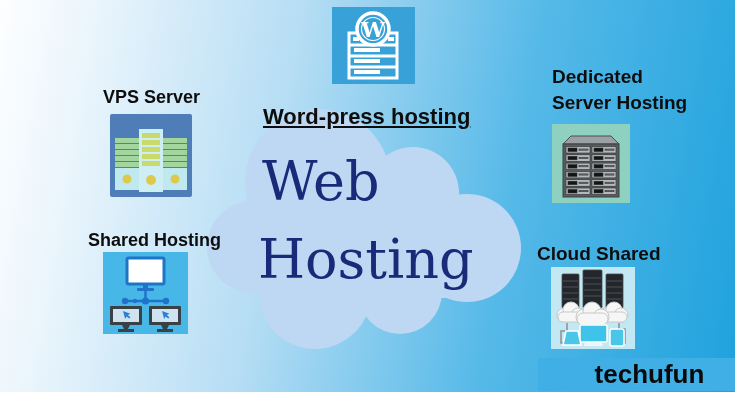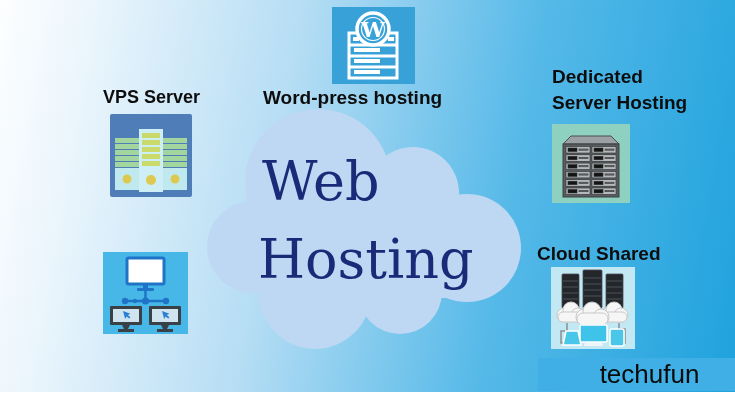--- a/index.html
+++ b/index.html
@@ -11,21 +11,21 @@
     background: linear-gradient(100deg, #fdfeff 0%, #eaf5fc 12%, #b5ddf4 38%, #55b9e8 68%, #1fa2dd 100%);
   }
   .abs { position: absolute; }
   .label {
     color: #0d0d0d;
     font-weight: bold;
     font-family: "Liberation Sans", sans-serif;
     white-space: nowrap;
   }
   #vps-label        { left: 103px; top: 87px;  font-size: 18px; }
-  #wordpress-label  { left: 263px; top: 87px;  font-size: 19px; }
+  #wordpress-label  { left: 263px; top: 104px;  font-size: 22px; text-decoration: underline; }
   #dedicated-label  { left: 552px; top: 64px;  font-size: 19px; line-height: 26px; }
   #shared-label     { left: 88px;  top: 230px; font-size: 18px; }
   #cloud-label      { left: 537px; top: 243px; font-size: 19px; }
 
   #vps-icon        { left: 110px; top: 114px; }
   #wordpress-icon  { left: 332px; top: 7px; }
   #dedicated-icon  { left: 552px; top: 124px; }
   #shared-icon     { left: 103px; top: 252px; }
   #cloud-icon      { left: 551px; top: 267px; }
 
@@ -42,21 +42,21 @@
   #title-line2 { left: 258px; top: 233px; font-size: 54px; }
 
   #brand-banner {
     left: 538px; top: 358px;
     width: 197px; height: 33px;
     background: #3fafe6;
     display: flex; align-items: center; justify-content: center;
     padding-left: 26px;
   }
   #brand-text {
-    font-size: 26px; font-weight: normal; color: #0a0a0a;
+    font-size: 26px; font-weight: bold; color: #0a0a0a;
     font-family: "Liberation Sans", sans-serif;
   }
   #bottom-strip {
     left: 0; top: 392px; width: 735px; height: 8px;
     background: #ffffff;
   }
 </style>
 </head>
 <body>
 
@@ -182,20 +182,21 @@
         <rect x="14" y="64" width="24" height="6.5" fill="#b6b9bb"></rect>
           <rect x="16" y="65.5" width="9" height="3.5" fill="#141414"></rect>
           <rect x="27" y="66.5" width="9" height="1.2" fill="#7c7f81"></rect>
         <rect x="40" y="64" width="24" height="6.5" fill="#b6b9bb"></rect>
           <rect x="42" y="65.5" width="9" height="3.5" fill="#141414"></rect>
           <rect x="53" y="66.5" width="9" height="1.2" fill="#7c7f81"></rect>
       </g>
     </g>
   </svg>
 
+  <div id="shared-label" class="abs label">Shared Hosting</div>
   <svg id="shared-icon" class="abs" width="85" height="82" viewBox="0 0 85 82">
     <rect x="0" y="0" width="85" height="82" fill="#47b7e8"></rect>
 
     <rect x="24" y="6" width="37" height="26" rx="1.5" fill="#ffffff" stroke="#1f74c8" stroke-width="3"></rect>
     <rect x="40" y="32" width="5" height="4" fill="#1f74c8"></rect>
     <rect x="34" y="36" width="17" height="3" rx="1" fill="#1f74c8"></rect>
 
     <line x1="42.5" y1="39" x2="42.5" y2="47" stroke="#1f74c8" stroke-width="2.5"></line>
     <line x1="22" y1="49" x2="63" y2="49" stroke="#1f74c8" stroke-width="2.5"></line>
     <circle cx="22" cy="49" r="3.2" fill="#1f74c8"></circle>

